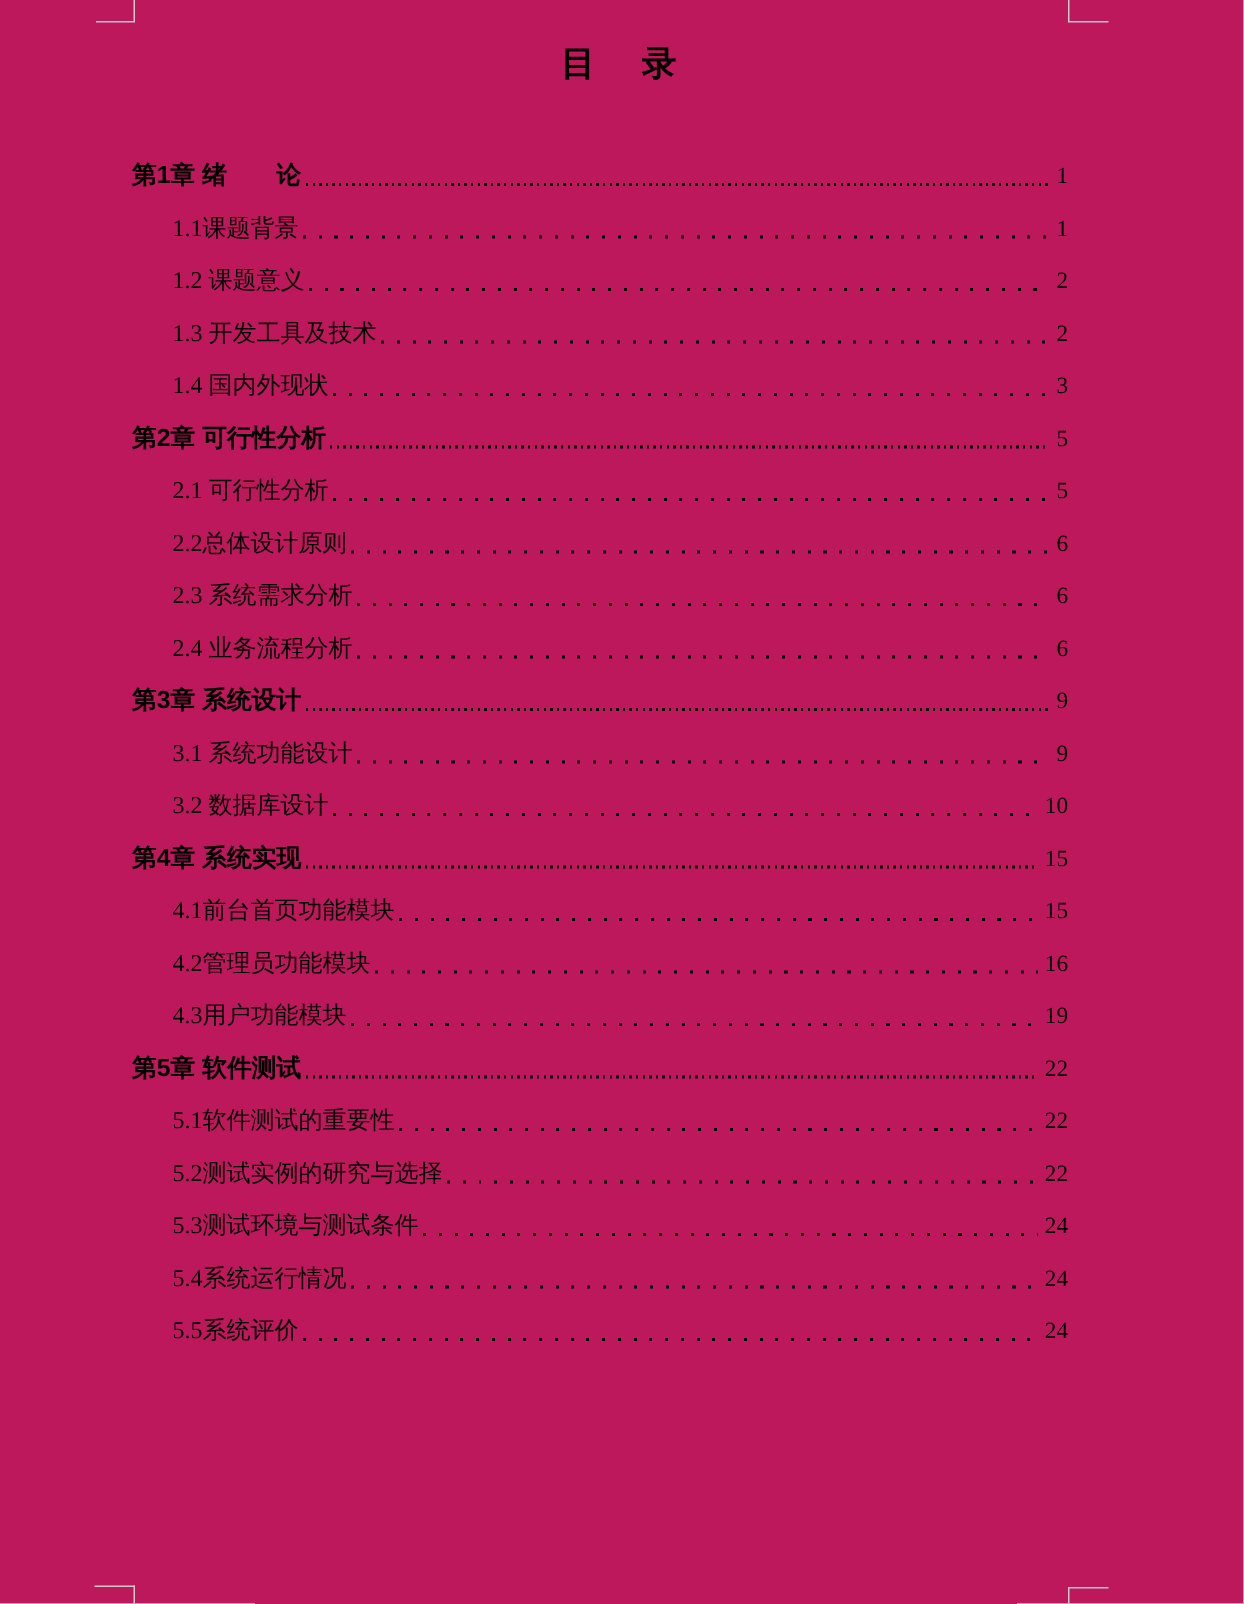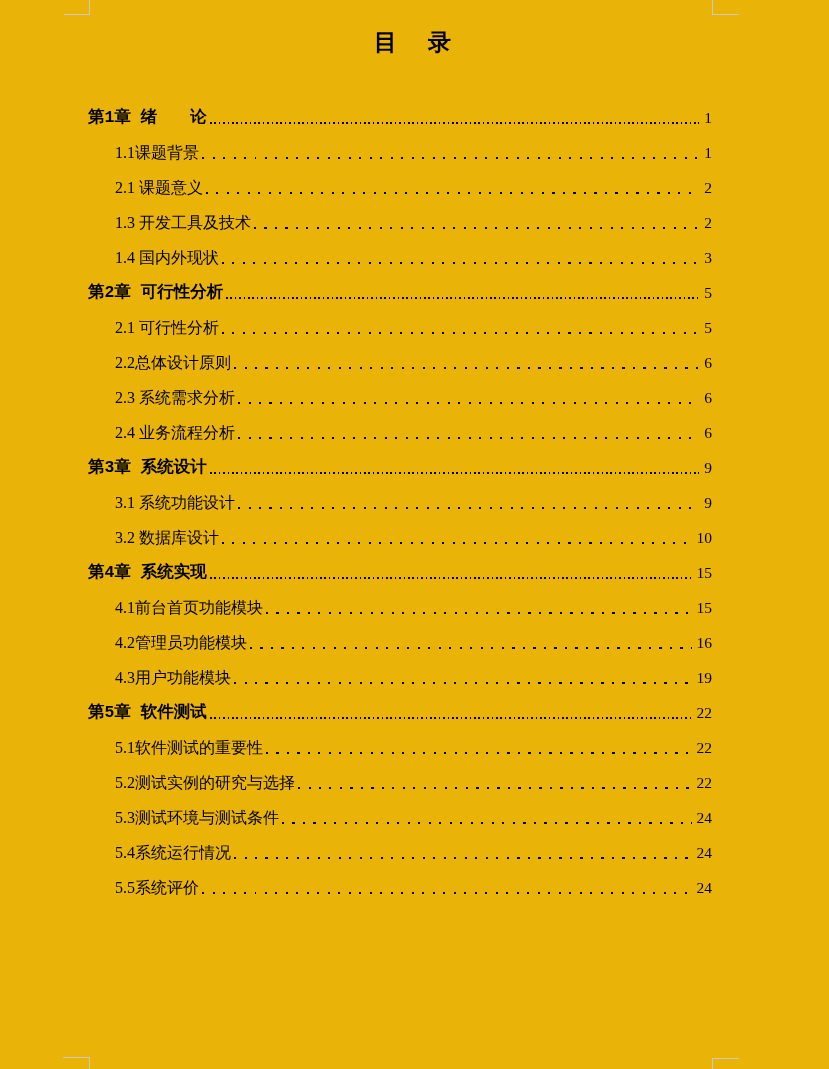--- a/index.html
+++ b/index.html
@@ -1,21 +1,21 @@
 <!DOCTYPE html>
 <html><head>
 <meta charset="utf-8">
 <style>
   html, body { margin: 0; padding: 0; background: #ffffff; }
 
   .page {
     position: relative;
     width: 829px;
     height: 1069px;
-    background: #eab308;
+    background: #be185d;
     color: #000000;
     font-family: "Liberation Serif", serif;
     overflow: hidden;
   }
 
   
   .crop-seg { position: absolute; background: #c9c9c9; }
   .tl-v { left: 89px;  top: 0;      width: 1px;  height: 14px; }
   .tl-h { left: 64px;  top: 14px;   width: 26px; height: 1px;  }
   .tr-v { left: 712px; top: 0;      width: 1px;  height: 14px; }
@@ -53,21 +53,21 @@
   .toc .row:nth-child(27) { margin-top: 4px; }
 
   .row.sub { padding-left: 27px; }
 
   .label {
     white-space: nowrap;
     font-size: 16px;
     line-height: 21px;
   }
   .chapter .label {
-    font-family: Liberation Mono, monospace;
+    font-family: Liberation Sans, sans-serif;
     font-weight: bold;
     font-size: 16.5px;
   }
   .sub .label {
     font-family: "Liberation Serif", serif;
   }
 
   .leader {
     flex: 1;
     height: 2px;
@@ -120,21 +120,21 @@
       <span class="label">第1章 绪　　论</span>
       <span class="leader"></span>
       <span class="pagenum">1</span>
     </div>
       <div class="row sub">
       <span class="label">1.1课题背景</span>
       <span class="leader"></span>
       <span class="pagenum">1</span>
     </div>
       <div class="row sub">
-      <span class="label">2.1 课题意义</span>
+      <span class="label">1.2 课题意义</span>
       <span class="leader"></span>
       <span class="pagenum">2</span>
     </div>
       <div class="row sub">
       <span class="label">1.3 开发工具及技术</span>
       <span class="leader"></span>
       <span class="pagenum">2</span>
     </div>
       <div class="row sub">
       <span class="label">1.4 国内外现状</span>

